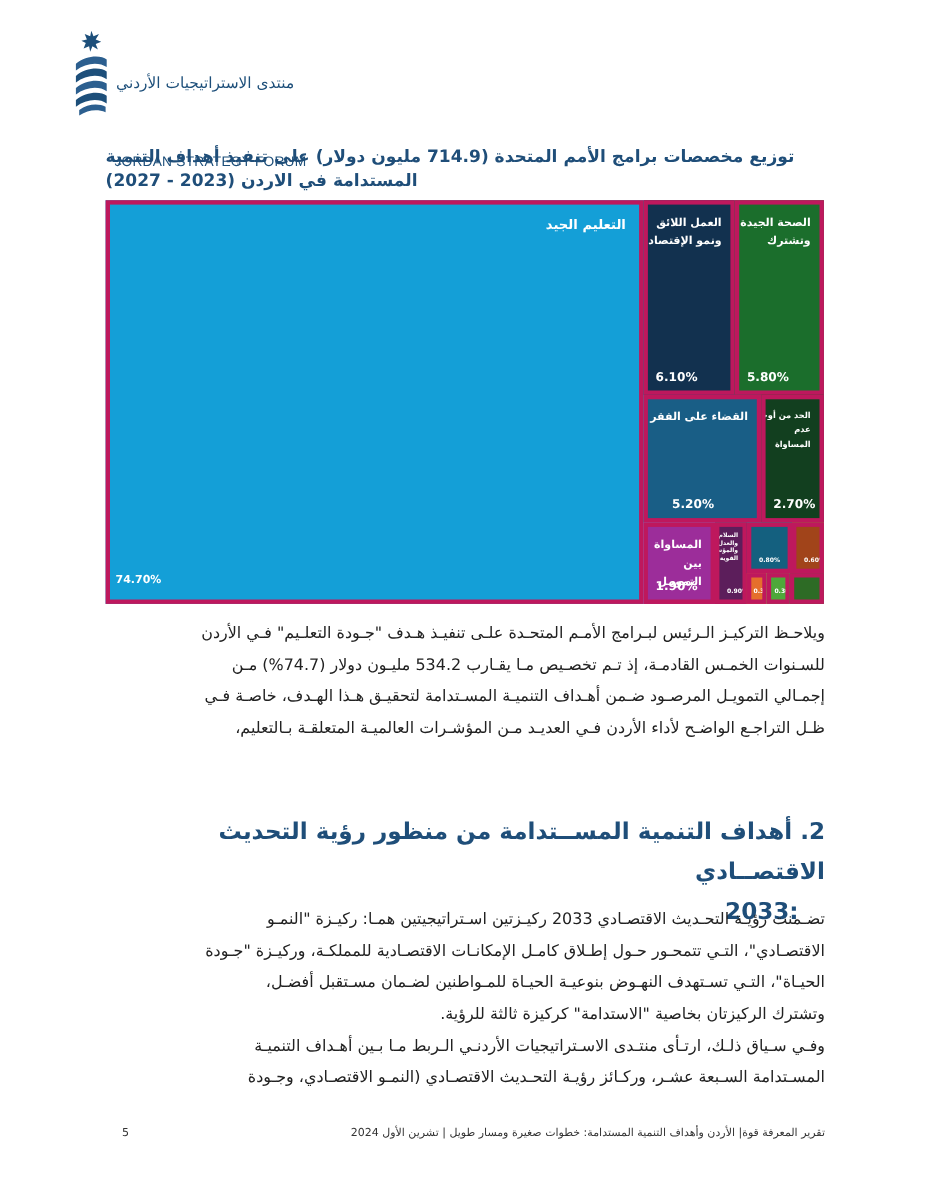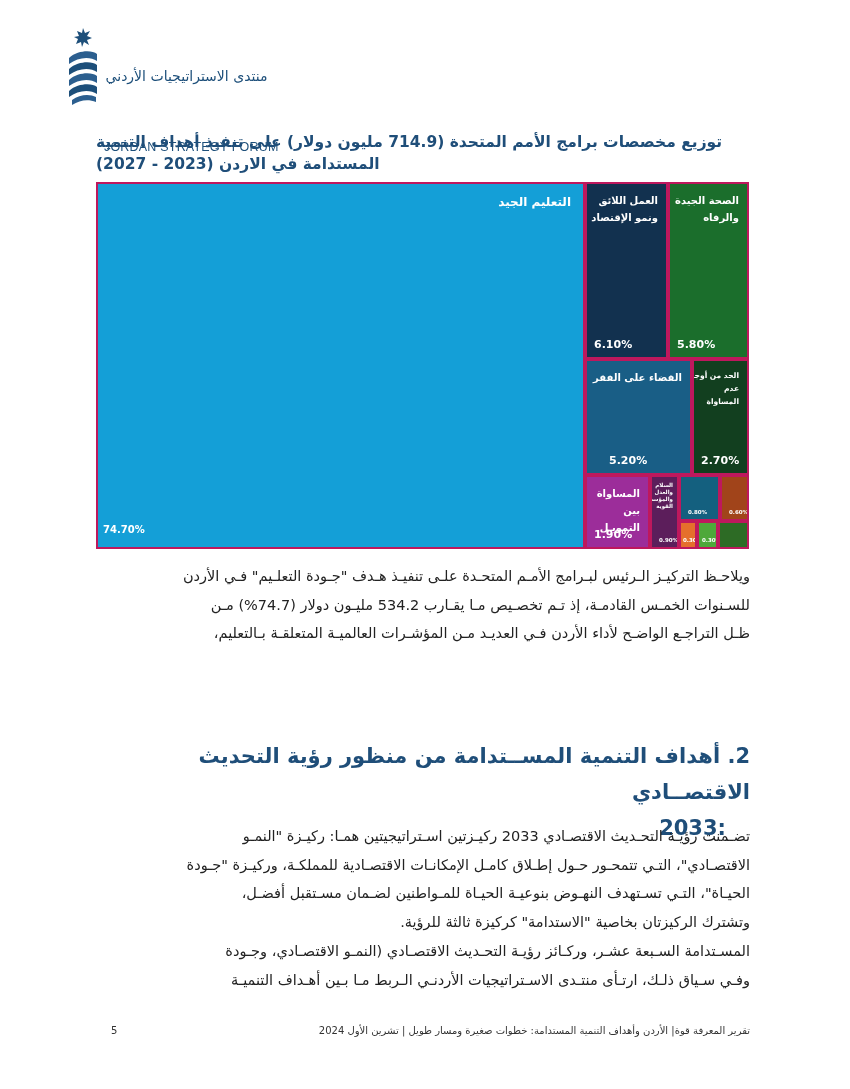--- a/index.html
+++ b/index.html
@@ -3,21 +3,21 @@
 <meta charset="utf-8">
 <style>
   html, body { margin:0; padding:0; background:#ffffff; }
   body { width:850px; height:1089px; position:relative; overflow:hidden; font-family:"DejaVu Sans", sans-serif; color:#222; }
   .logo { position:absolute; left:66px; top:28px; width:210px; height:80px; }
   .logo-mark { position:absolute; left:0; top:0; width:34px; height:78px; }
   .logo-ar { position:absolute; left:38px; top:40px; font-size:14px; color:#1d4f7a; direction:rtl; white-space:nowrap; width:165px; text-align:center; }
   .logo-en { position:absolute; left:38px; top:64px; font-size:12.5px; color:#1d4f7a; letter-spacing:0.2px; white-space:nowrap; font-family:"Liberation Sans", sans-serif;margin-top:48px; }
   .chart-title { position:absolute; left:96px; top:131px; width:652px; text-align:left; direction:rtl; color:#1f4e79; font-weight:bold; font-size:15.5px; line-height:22px; }
   .treemap { position:absolute; left:96px; top:182px; width:653px; height:367px; }
-  .tile { position:absolute; box-sizing:border-box; border:2px solid #be185d; color:#fff; overflow:hidden; }
+  .tile { position:absolute; box-sizing:border-box; border:4px solid #be185d; color:#fff; overflow:hidden; }
   .tile .lbl { position:absolute; right:8px; top:8px; direction:rtl; text-align:right; font-weight:bold; font-size:10px; line-height:17px; white-space:pre-line; }
   .tile .pct { position:absolute; left:7px; bottom:6px; font-weight:bold; font-size:11px; }
   .tile.big .lbl { font-size:12px; top:10px; right:12px; }
   .tile.big .pct { font-size:10px; bottom:12px; left:5px; }
   .tile.tiny .lbl { font-size:5.5px; line-height:7px; right:4px; top:5px; }
   .tile.tiny .pct { font-size:5.5px; bottom:4px; }
   .para { position:absolute; left:96px; width:654px; direction:rtl; text-align:justify; text-align-last:right; font-size:14.5px; line-height:28.5px; color:#222; }
   .heading { position:absolute; left:96px; width:654px; direction:rtl; text-align:right; font-weight:bold; font-size:21px; line-height:36px; color:#1f4e79; }
   .footer { position:absolute; left:96px; width:654px; top:1025px; font-size:10px; color:#333; }
   .footer .ftext { position:absolute; right:0; top:0; direction:rtl; }
@@ -47,21 +47,21 @@
 <div class="treemap">
   <div class="tile big" style="left:0;top:0;width:489px;height:367px;background:#149fd7;">
     <div class="lbl">التعليم الجيد</div>
     <div class="pct">74.70%</div>
   </div>
   <div class="tile" style="left:489px;top:0;width:83px;height:177px;background:#12314f;">
     <div class="lbl" style="width:72px;">العمل اللائق ونمو الإقتصاد</div>
     <div class="pct">6.10%</div>
   </div>
   <div class="tile" style="left:572px;top:0;width:81px;height:177px;background:#1b6e2c;">
-    <div class="lbl" style="width:66px;">الصحة الجيدة والرفاه</div>
+    <div class="lbl" style="width:66px;">الصحة الجيدة وتشترك</div>
     <div class="pct">5.80%</div>
   </div>
   <div class="tile" style="left:489px;top:177px;width:107px;height:116px;background:#195e86;">
     <div class="lbl">القضاء على الفقر</div>
     <div class="pct" style="left:22px;">5.20%</div>
   </div>
   <div class="tile" style="left:596px;top:177px;width:57px;height:116px;background:#123f1f;">
     <div class="lbl" style="font-size:7.5px;line-height:13px;width:50px;">الحد من أوجه عدم المساواة</div>
     <div class="pct">2.70%</div>
   </div>
@@ -84,36 +84,37 @@
   </div>
   <div class="tile tiny" style="left:601px;top:339px;width:21px;height:28px;background:#4ea83a;">
     <div class="pct" style="left:3px;">0.30%</div>
   </div>
   <div class="tile tiny" style="left:622px;top:339px;width:31px;height:28px;background:#2d6b25;"></div>
 </div>
 
 <div class="para" style="top:562px;">
   <div>ويلاحـظ التركيـز الـرئيس لبـرامج الأمـم المتحـدة علـى تنفيـذ هـدف "جـودة التعلـيم" فـي الأردن</div>
   <div>للسـنوات الخمـس القادمـة، إذ تـم تخصـيص مـا يقـارب 534.2 مليـون دولار (74.7%) مـن</div>
+  <div>إجمـالي التمويـل المرصـود ضـمن أهـداف التنميـة المسـتدامة لتحقيـق هـذا الهـدف، خاصـة فـي</div>
   <div>ظـل التراجـع الواضـح لأداء الأردن فـي العديـد مـن المؤشـرات العالميـة المتعلقـة بـالتعليم،</div>
 </div>
 
 <div class="heading" style="top:738px;">
   <div>2.  أهداف التنمية المســتدامة من منظور رؤية التحديث الاقتصــادي</div>
   <div style="padding-right:24px;">:2033</div>
 </div>
 
 <div class="para" style="top:822px;">
   <div>تضـمنت رؤيـة التحـديث الاقتصـادي 2033 ركيـزتين اسـتراتيجيتين همـا: ركيـزة "النمـو</div>
   <div>الاقتصـادي"، التـي تتمحـور حـول إطـلاق كامـل الإمكانـات الاقتصـادية للمملكـة، وركيـزة "جـودة</div>
   <div>الحيـاة"، التـي تسـتهدف النهـوض بنوعيـة الحيـاة للمـواطنين لضـمان مسـتقبل أفضـل،</div>
   <div>وتشترك الركيزتان بخاصية "الاستدامة" كركيزة ثالثة للرؤية.</div>
 </div>
 
 <div class="para" style="top:937px;">
+  <div>وفـي سـياق ذلـك، ارتـأى منتـدى الاسـتراتيجيات الأردنـي الـربط مـا بـين أهـداف التنميـة</div>
   <div>المسـتدامة السـبعة عشـر، وركـائز رؤيـة التحـديث الاقتصـادي (النمـو الاقتصـادي، وجـودة</div>
-  <div>وفـي سـياق ذلـك، ارتـأى منتـدى الاسـتراتيجيات الأردنـي الـربط مـا بـين أهـداف التنميـة</div>
 </div>
 
 <div class="footer">
   <span class="ftext">تقرير المعرفة قوة| الأردن وأهداف التنمية المستدامة: خطوات صغيرة ومسار طويل | تشرين الأول 2024</span>
   <span class="pnum">5</span>
 </div>
 
 </body></html>

